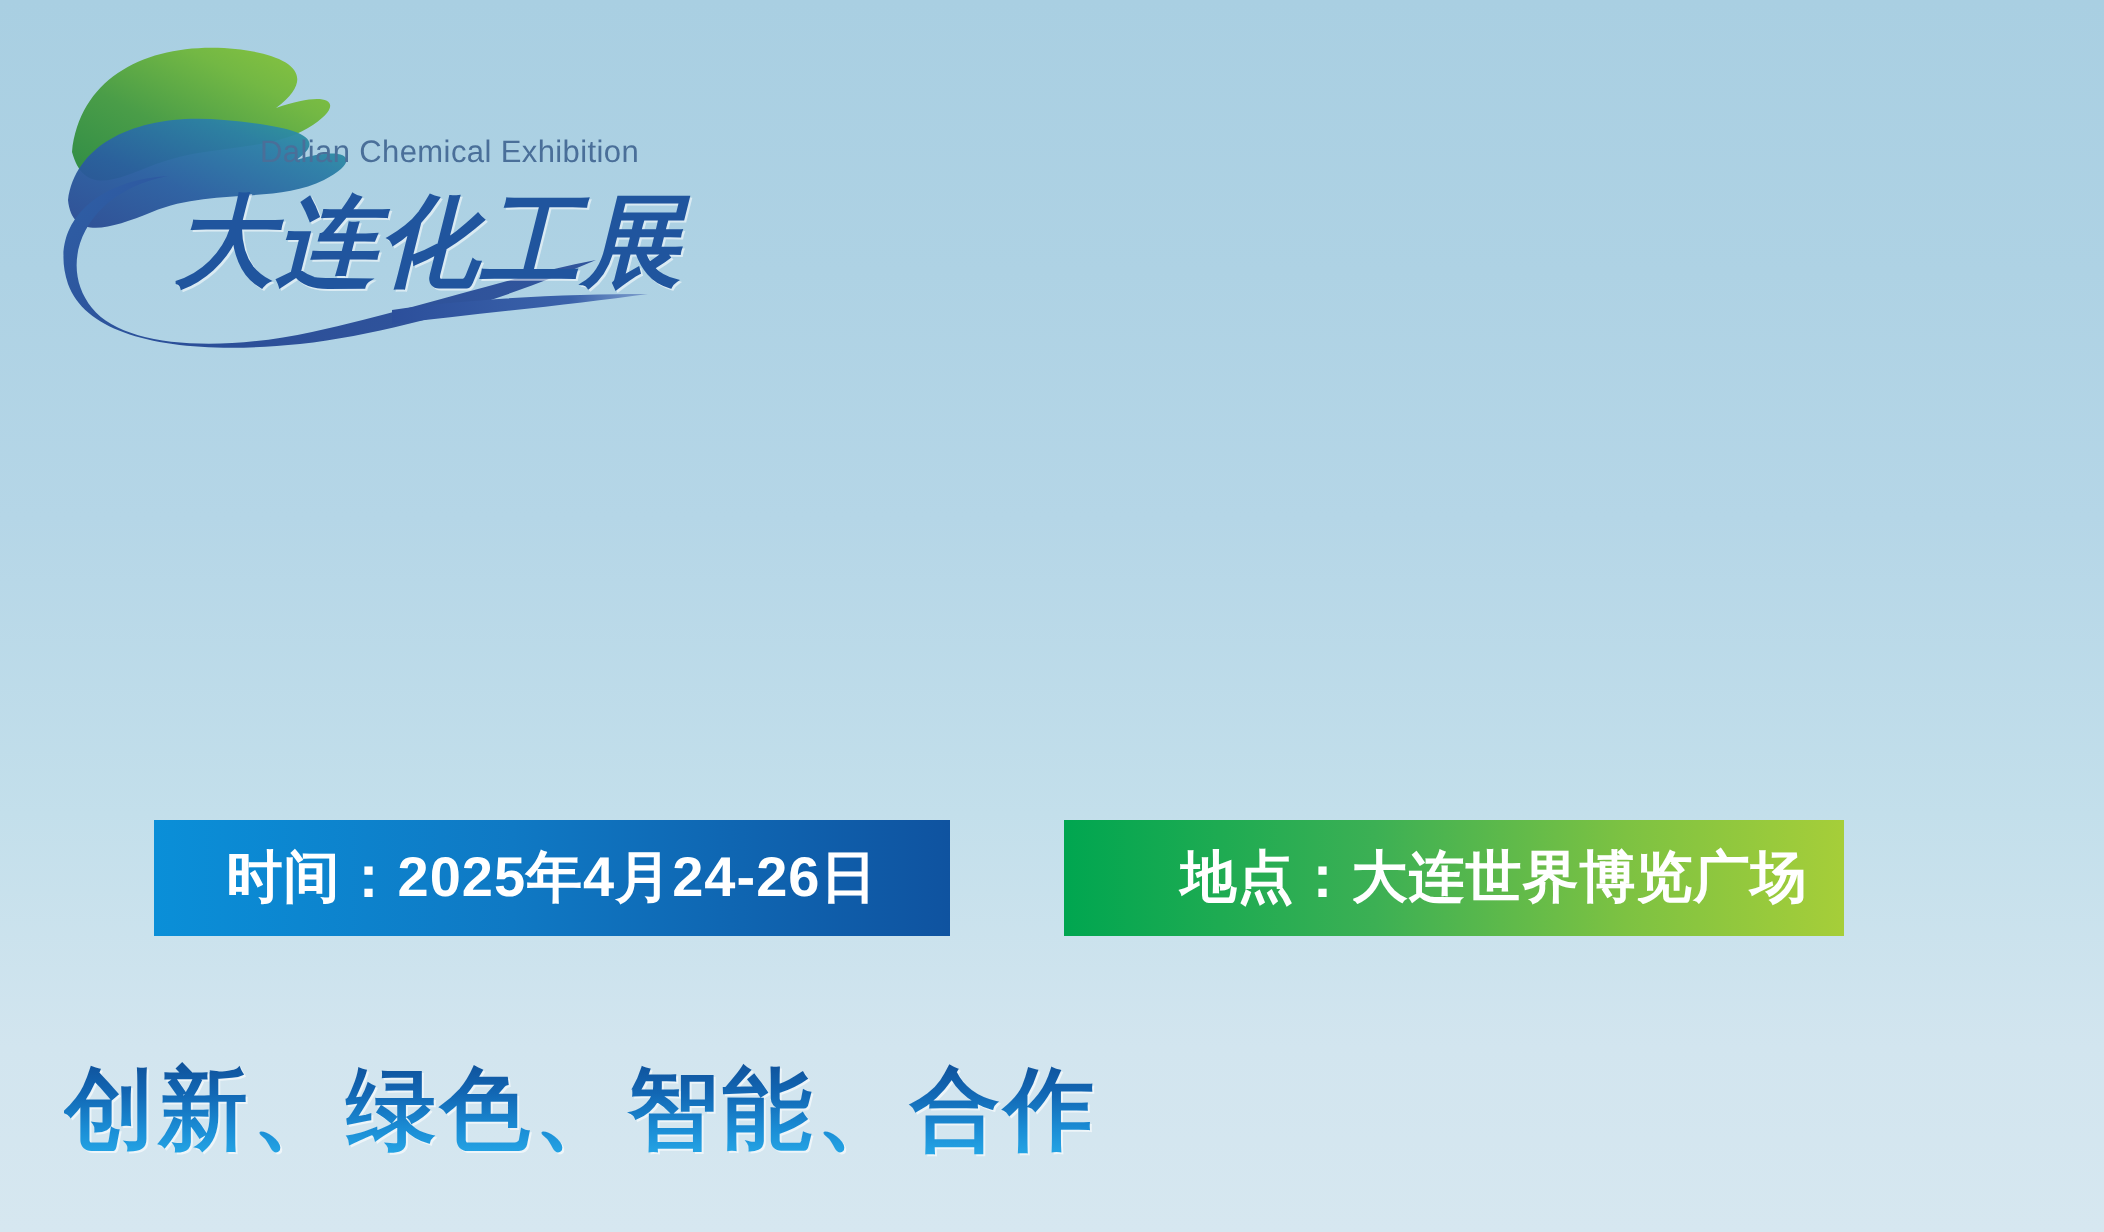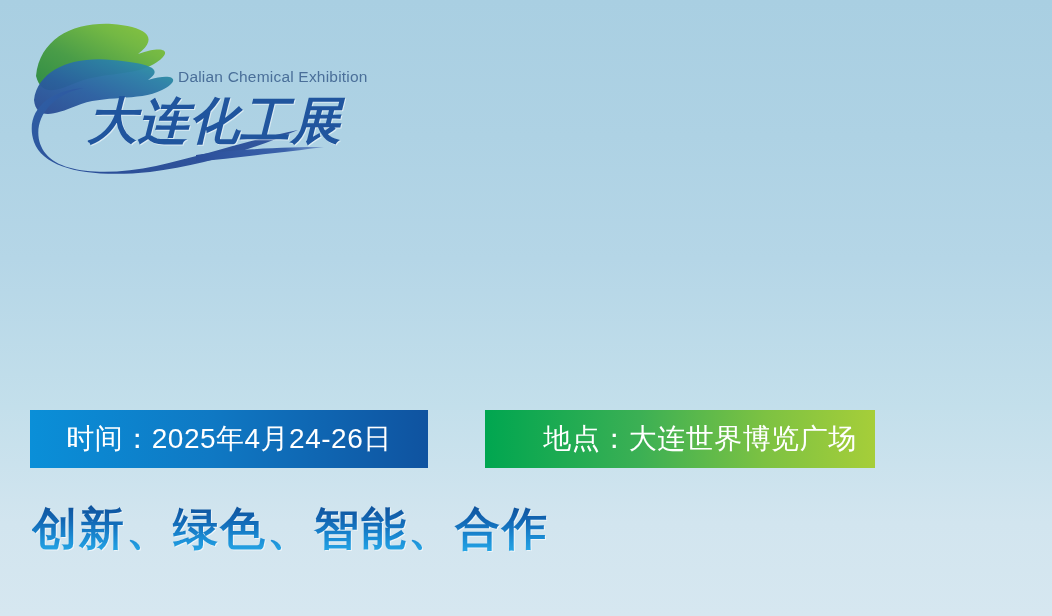--- a/index.html
+++ b/index.html
@@ -44,21 +44,20 @@
   }
   .logo-en {
     position: absolute;
     left: 104px;
     top: 54px;
     font-size: 15.5px;
     letter-spacing: 0.2px;
     color: #4a6f99;
     font-family: "Liberation Sans", sans-serif;
     white-space: nowrap;
-    margin-left: 48px;
   }
   .logo-cn {
     position: absolute;
     left: 61px;
     top: 79px;
     font-size: 50px;
     line-height: 56px;
     font-weight: bold;
     font-style: italic;
     letter-spacing: 1px;
@@ -111,42 +110,43 @@
   }
   .badge {
     position: absolute;
     top: 0;
     height: 58px;
     display: flex;
     align-items: center;
     justify-content: center;
     color: #ffffff;
     font-size: 28px;
-    font-weight: normal;
+    font-weight: bold;
     letter-spacing: 0.5px;
     white-space: nowrap;
     box-sizing: border-box;
+    margin-left: 47px;
   }
   #badge-date {
     left: 0;
     width: 398px;
     background: linear-gradient(90deg, #0a8fd8 0%, #0f79c4 45%, #0f53a0 100%);
   }
   #badge-venue {
     left: 455px;
     width: 390px;
     background: linear-gradient(90deg, #00a650 0%, #3cb054 40%, #7dc242 72%, #a6ce39 100%);
     padding-left: 40px;
   }
 
   
   #slogan {
     position: absolute;
     left: 32px;
-    top: 501px;
+    top: 527px;
     font-size: 45px;
     line-height: 56px;
     font-weight: bold;
     letter-spacing: 2px;
     white-space: nowrap;
     background: linear-gradient(180deg, #0f4c94 0%, #1267b4 35%, #1b8ed6 68%, #2ab0ec 100%);
     -webkit-background-clip: text;
     background-clip: text;
     color: transparent;
     -webkit-text-fill-color: transparent;

